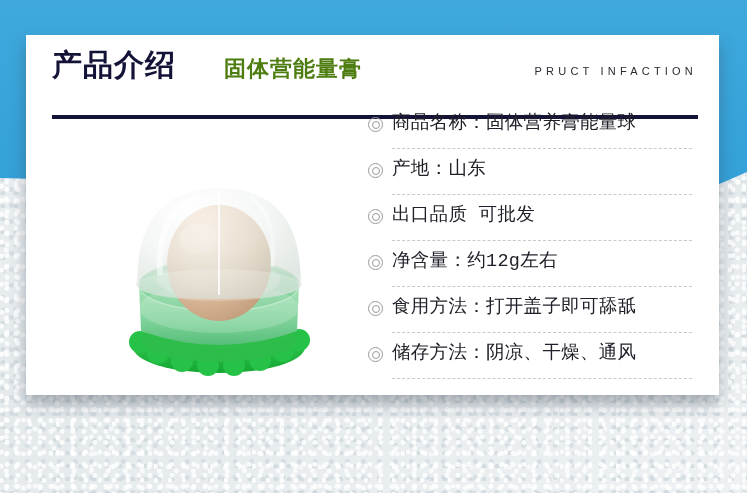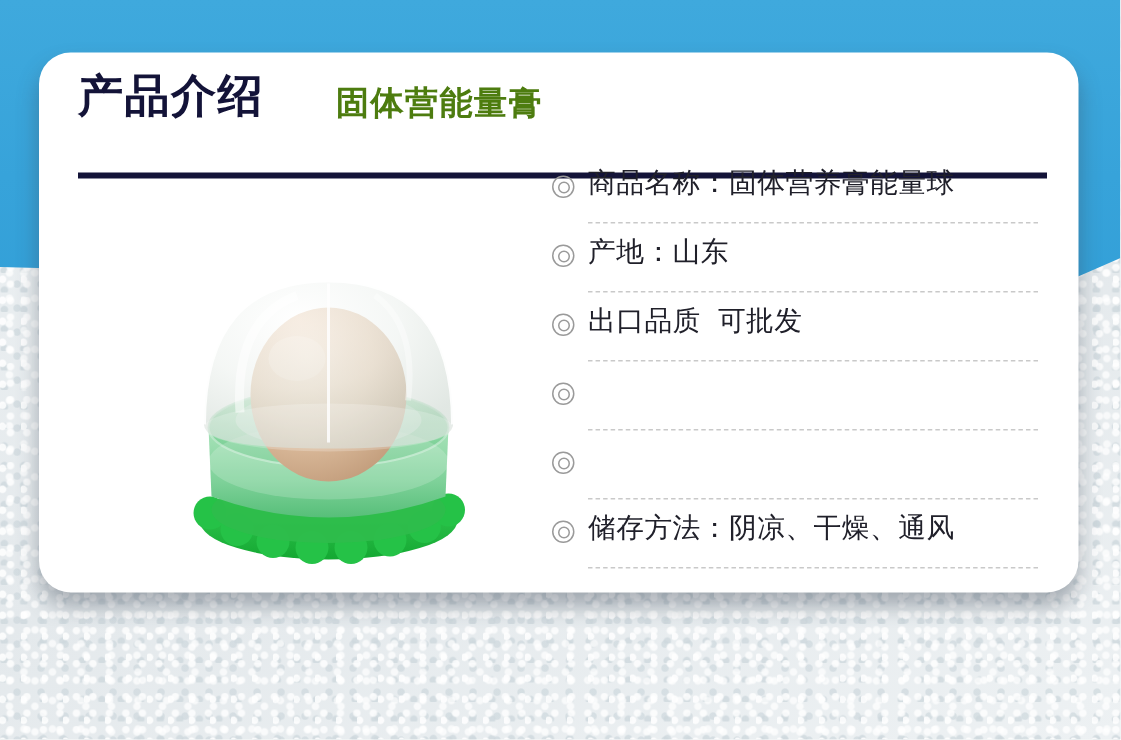--- a/index.html
+++ b/index.html
@@ -41,21 +41,20 @@
     clip-path: polygon(0 0, 747px 0, 747px 172px, 692px 196px, 0 178px);
   }
 
   
   .card {
     position:absolute;
     left:26px; top:35px;
     width:693px; height:360px;
     background:#ffffff;
     box-shadow:0 9px 14px rgba(60,72,85,.42);
-    border-radius:21px;
   }
 
   
   .card-header {
     position:absolute;
     left:26px; top:8px;
     width:645px; height:62px;
   }
 
   .title-main {
@@ -159,20 +158,21 @@
 <div id="page">
 
   <div class="bg-texture"></div>
   <div class="blue-band"></div>
 
   <div class="card">
 
     <div class="card-header">
       <div class="title-main">产品介绍</div>
       <div class="title-sub">固体营能量膏</div>
+      <div class="title-en">PRUCT INFACTION</div>
     </div>
 
     <div class="header-rule"></div>
 
     <div class="product-figure">
       <svg class="prod-svg" viewBox="0 0 250 250">
         <defs>
           <radialGradient id="gDome" cx="38%" cy="24%" r="78%">
             <stop offset="0%" stop-color="#ffffff"></stop>
             <stop offset="52%" stop-color="#eef2ef"></stop>
@@ -260,27 +260,29 @@
         <div class="spec-row">
           <span class="spec-bullet"></span>
           <span class="spec-text">出口品质 可批发</span>
         </div>
         <div class="spec-dash"></div>
       </div>
 
       <div class="spec-item">
         <div class="spec-row">
           <span class="spec-bullet"></span>
-        </div>
-        <div class="spec-dash"></div>
-      </div>
-
-      <div class="spec-item">
-        <div class="spec-row">
-          <span class="spec-bullet"></span>
+          <span class="spec-text">净含量：约12g左右</span>
+        </div>
+        <div class="spec-dash"></div>
+      </div>
+
+      <div class="spec-item">
+        <div class="spec-row">
+          <span class="spec-bullet"></span>
+          <span class="spec-text">食用方法：打开盖子即可舔舐</span>
         </div>
         <div class="spec-dash"></div>
       </div>
 
       <div class="spec-item">
         <div class="spec-row">
           <span class="spec-bullet"></span>
           <span class="spec-text">储存方法：阴凉、干燥、通风</span>
         </div>
         <div class="spec-dash"></div>

